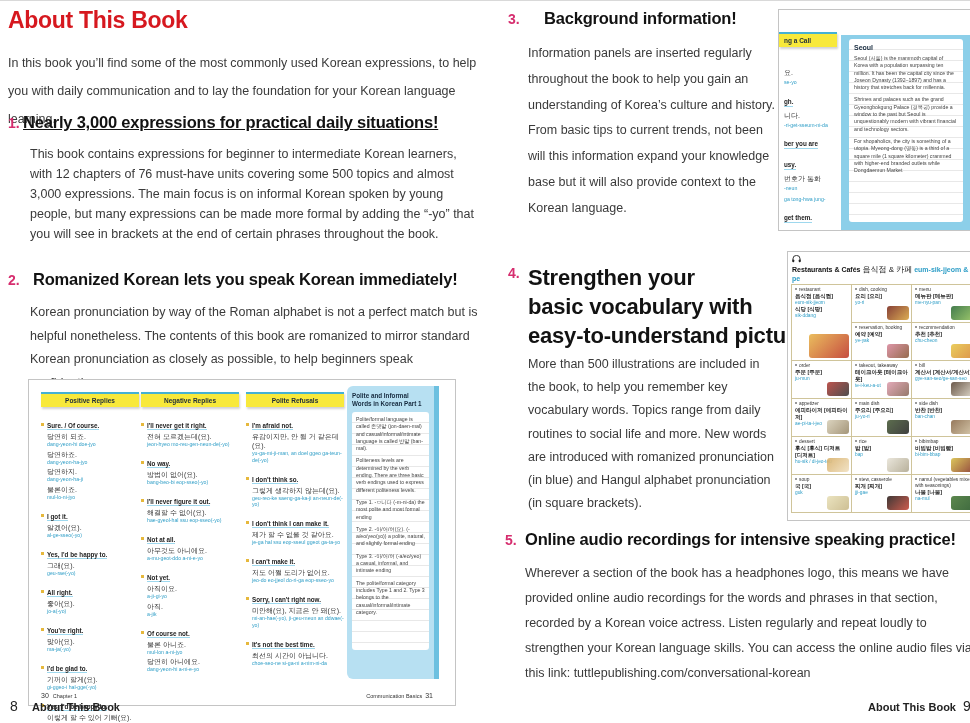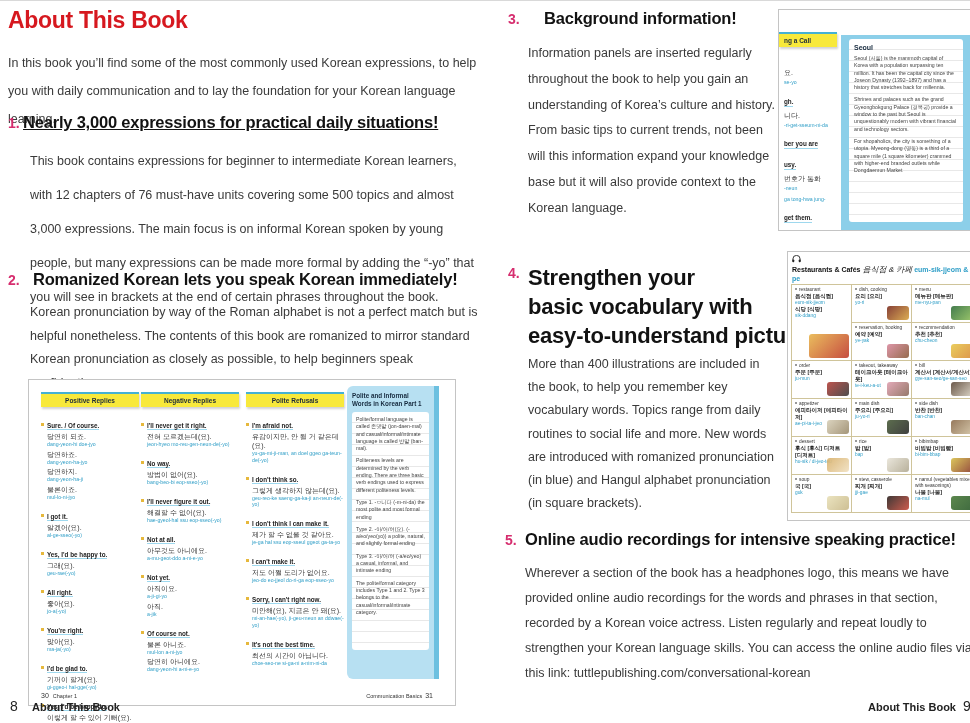--- a/index.html
+++ b/index.html
@@ -58,35 +58,35 @@
   .cf-band { position:absolute; left:62px; top:25px; right:0; bottom:0; background:#8ccfe9; }
   .seoul-card { position:absolute; left:8px; top:4px; width:114px; bottom:8px; background:#fff; border-radius:3px; padding:5px;
                 background-image:repeating-linear-gradient(#ffffff 0 10px, #e8e8e8 10px 11px); }
   .seoul-title { font-size:7px; font-weight:bold; color:#15293d; margin-bottom:4px; }
   .seoul-card p { font-size:5.2px; line-height:7.3px; color:#444; margin-bottom:5px; }
 
   
   #fig-vocab { left:787px; top:250px; width:195px; height:270px; border-right:none; padding:3px 0 0 4px; }
   .vhead-icon { width:9px; height:8px; display:block; }
   .vtitle-row { font-size:7px; font-weight:bold; color:#111; margin:1px 0 3px; }
-  .vtitle-ko { font-size:8px;font-style:italic; }
+  .vtitle-ko { font-size:8px; }
   .vtitle-rom { color:#2f9ec7; font-weight:bold; }
   #vocab-grid { display:grid; grid-template-columns:60px 60px 64px; grid-auto-rows:38px; grid-auto-flow:row; }
   .vcell { border:1px solid #cfc49a; margin:-1px 0 0 -1px; position:relative; padding:2px 2px 1px 3px; overflow:hidden; }
   .vcell.tall { grid-row:span 2; }
   .ven { font-size:4.8px; color:#333; line-height:6px; }
   .vb { display:inline-block; width:2px; height:2px; background:#999; margin-right:2px; vertical-align:1px; }
   .vko { font-size:5.5px; font-weight:bold; color:#222; line-height:7px; }
   .vrom { font-size:4.8px; color:#2f9ec7; line-height:6px; }
   .villo { position:absolute; right:2px; bottom:2px; width:22px; height:14px; border-radius:3px; opacity:.9; }
   .vcell.tall .villo { width:40px; height:24px; }
 
   
   #s1n { left:8px;  top:114px; } #s1h { left:23px; top:112px;text-decoration:underline; }
-  #s1b { left:30px; top:143px; width:446px; line-height:34px; }
+  #s1b { left:30px; top:143px; width:446px; line-height:20px; }
   #s2n { left:8px;  top:271px; } #s2h { left:33px; top:269px; }
   #s2b { left:30px; top:300px; width:448px; line-height:23.6px; }
   #s3n { left:508px; top:10px; } #s3h { left:544px; top:8px; }
   #s3b { left:528px; top:40px; width:250px; line-height:25.8px; }
   #s4n { left:508px; top:264px; } #s4h { left:528px; top:262px; font-size:22px; line-height:29px; }
   #s4b { left:528px; top:352px; width:252px; line-height:23.2px; }
   #s5n { left:505px; top:531px; } #s5h { left:525px; top:529px; }
   #s5b { left:525px; top:560px; width:460px; line-height:25px; }
 
   #foot-l-num { left:10px; top:697px; }
@@ -285,21 +285,21 @@
           <p>For shopaholics, the city is something of a utopia. Myeong-dong (명동) is a third of a square mile (1 square kilometer) crammed with higher-end branded outlets while Dongdaemun Market</p>
         </div>
     </div>
   </div>
 </div>
 
 <span class="abs sec-num" id="s4n">4.</span>
 <h2 class="abs sec-head" id="s4h">Strengthen your
 basic vocabulary with
 easy-to-understand pictures!</h2>
-<p class="abs sec-body" id="s4b">More than 400 illustrations are included in the book, to help you remember key vocabulary words. Topics range from daily routines to social life and more. New words are introduced with romanized pronunciation (in blue) and Hangul alphabet pronunciation (in square brackets).</p>
+<p class="abs sec-body" id="s4b">More than 500 illustrations are included in the book, to help you remember key vocabulary words. Topics range from daily routines to social life and more. New words are introduced with romanized pronunciation (in blue) and Hangul alphabet pronunciation (in square brackets).</p>
 
 <div class="abs figure" id="fig-vocab">
   <svg class="vhead-icon" viewBox="0 0 20 16">
     <path d="M2 14 V8 a8 8 0 0 1 16 0 v6" fill="none" stroke="#222" stroke-width="2"></path>
     <rect x="1" y="9" width="4" height="6" rx="1.5" fill="#222"></rect>
     <rect x="15" y="9" width="4" height="6" rx="1.5" fill="#222"></rect>
   </svg>
   <div class="vtitle-row">
     <span>Restaurants &amp; Cafés</span>
     <span class="vtitle-ko ko">음식점 &amp; 카페</span>

